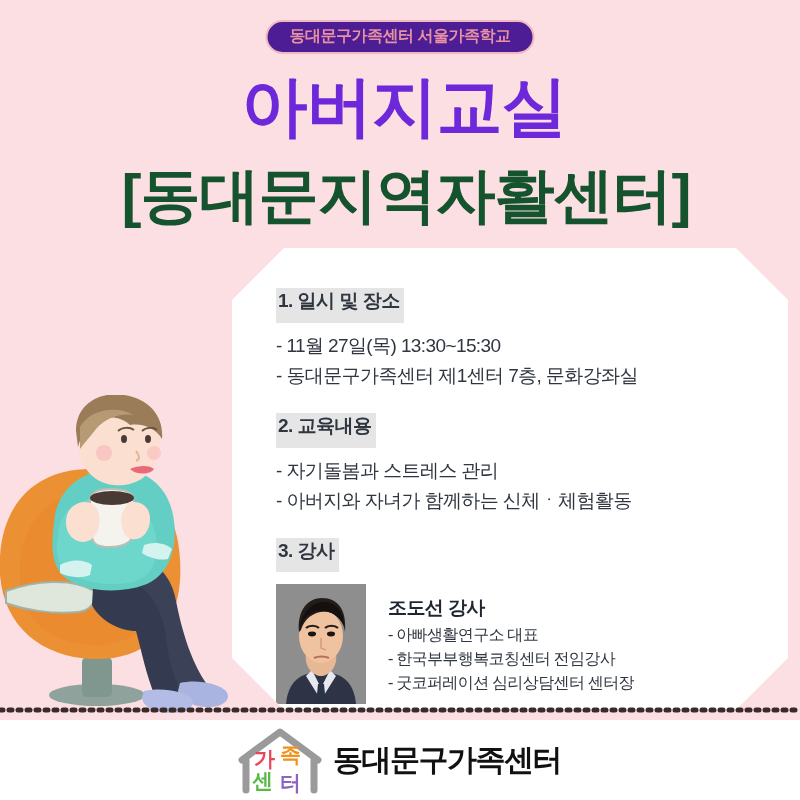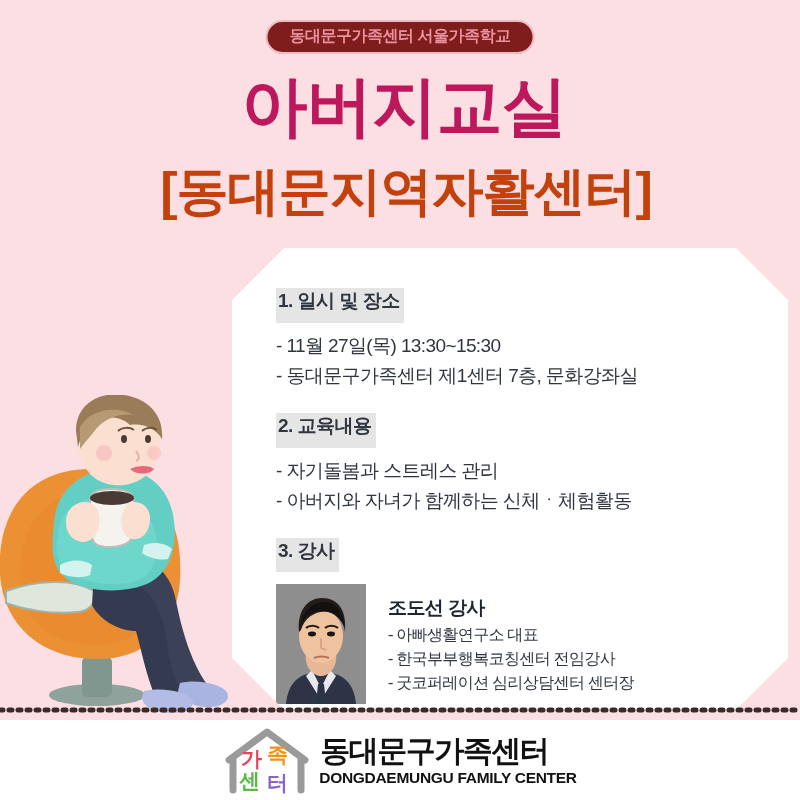--- a/index.html
+++ b/index.html
@@ -15,42 +15,42 @@
     background:#fcdfe3;
     overflow:hidden;
   }
 
   
   .badge{
     position:absolute;left:50%;top:20px;transform:translateX(-50%);
     padding:6px 22px 8px 22px;
     border:2px solid #f0b9c2;
     border-radius:20px;
-    background:#7f1d1d;
+    background:#4c1d95;
     color:#e8919f;
     font-size:16px;font-weight:bold;
     letter-spacing:-0.5px;
     white-space:nowrap;
     line-height:1;
   }
 
   
   .title-main{
     position:absolute;left:8px;right:0;top:72px;
     text-align:center;
-    color:#be185d;
+    color:#6d28d9;
     font-size:66px;font-weight:bold;
     letter-spacing:-1px;
     line-height:1.05;
   }
   .title-sub{
     position:absolute;left:12px;right:0;top:160px;
     text-align:center;
-    color:#c2410c;
-    font-size:52px;font-weight:bold;
+    color:#14532d;
+    font-size:60px;font-weight:bold;
     letter-spacing:-1px;
     line-height:1.2;
   }
 
   
   .illus{
     position:absolute;left:-6px;top:395px;
     width:250px;height:318px;
   }
 
@@ -274,17 +274,16 @@
       <path d="M6 34 L44 6 L82 34" fill="none" stroke="#9a9a9a" stroke-width="7" stroke-linejoin="round" stroke-linecap="round"></path>
       <path d="M10 34 L10 64" fill="none" stroke="#9a9a9a" stroke-width="7" stroke-linecap="round"></path>
       <path d="M78 34 L78 64" fill="none" stroke="#9a9a9a" stroke-width="7" stroke-linecap="round"></path>
       <text x="18" y="40" font-family="'Liberation Sans',sans-serif" font-size="21" font-weight="bold" fill="#e8455c">가</text>
       <text x="44" y="36" font-family="'Liberation Sans',sans-serif" font-size="21" font-weight="bold" fill="#f2921d">족</text>
       <text x="16" y="62" font-family="'Liberation Sans',sans-serif" font-size="21" font-weight="bold" fill="#58b947">센</text>
       <text x="44" y="64" font-family="'Liberation Sans',sans-serif" font-size="21" font-weight="bold" fill="#8a63c4">터</text>
     </svg>
     <div class="footer-texts">
       <p class="footer-kr">동대문구가족센터</p>
-      <p class="footer-en">DONGDAEMUNGU FAMILY CENTER</p>
     </div>
   </div>
 
 </div>
 
 </body></html>

